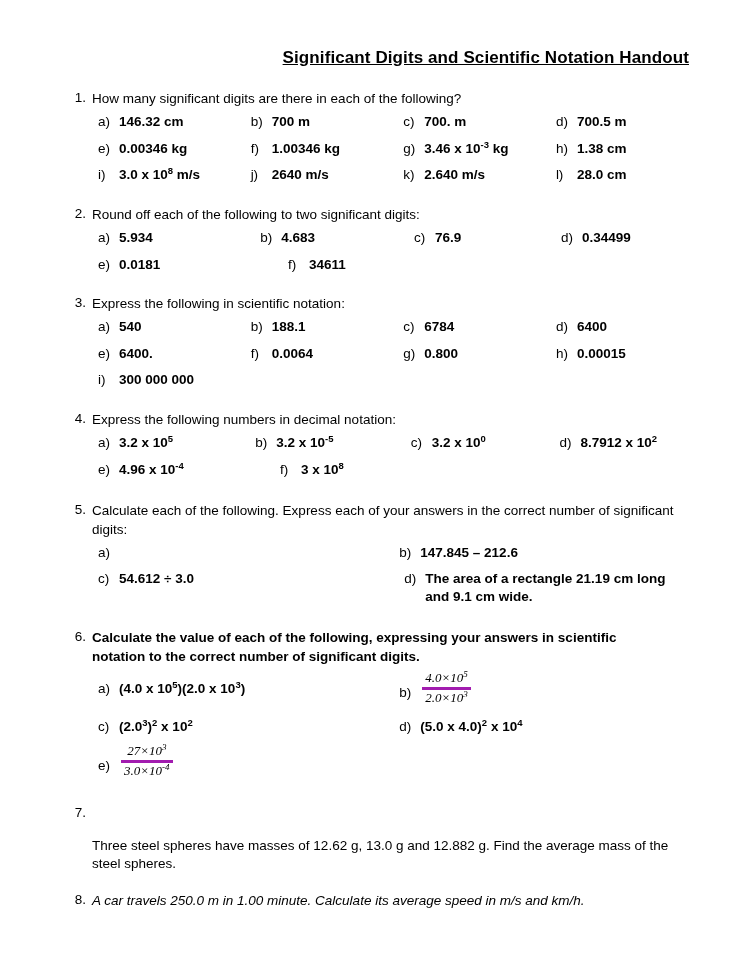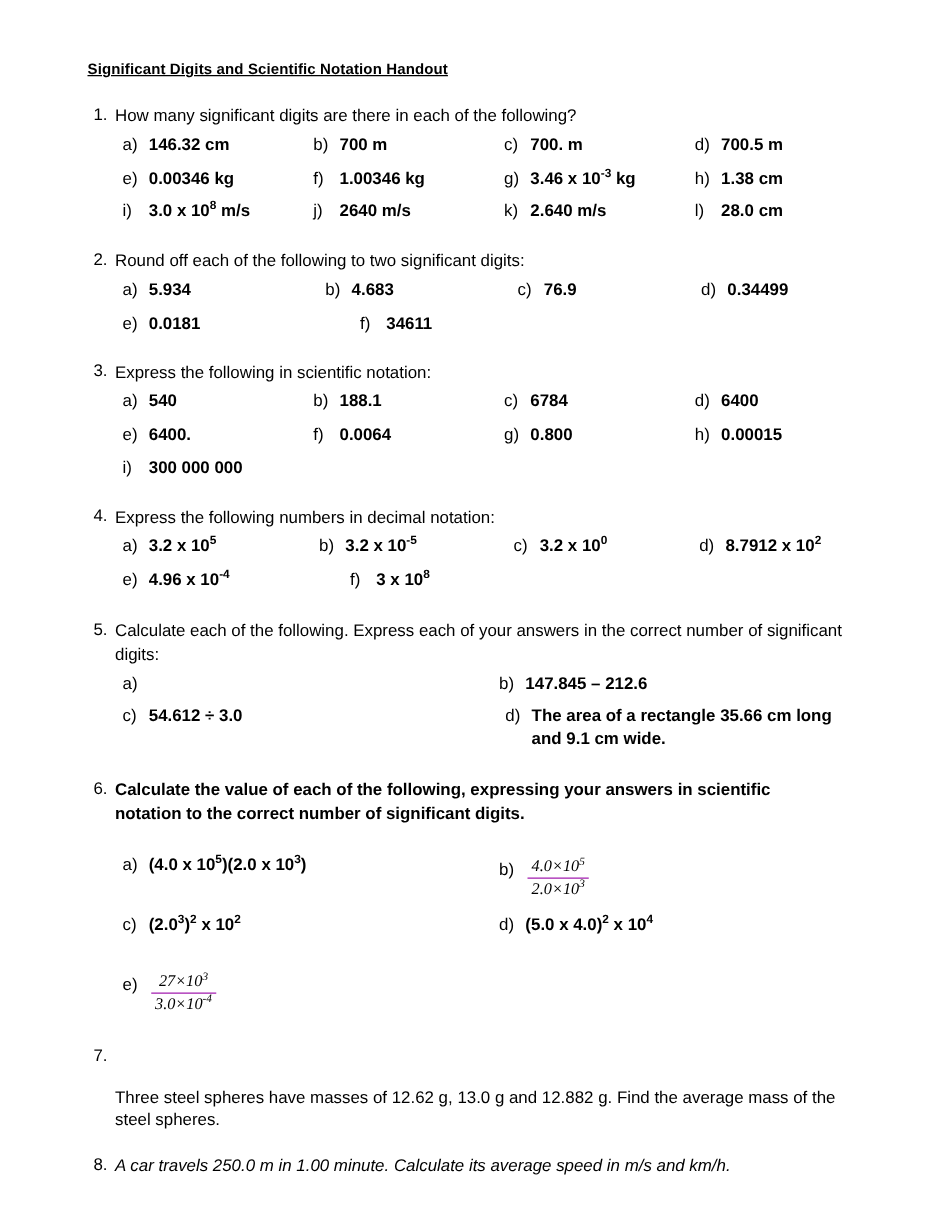--- a/index.html
+++ b/index.html
@@ -15,23 +15,23 @@
     font-size: 13.5px;
     position: relative;
     overflow: hidden;
   }
   .page {
     padding: 40px 60px 0 70px;
     box-sizing: border-box;
     width: 749px;
   }
   .title {
-    text-align: left;
+    text-align: right;
     font-weight: bold;
-    font-size: 12px;
+    font-size: 17px;
     text-decoration: underline;
     margin: 8px 0 22px 0;
     letter-spacing: 0.1px;
   }
   .q {
     margin-bottom: 16px;
   }
   .q-head {
     display: flex;
     align-items: flex-start;
@@ -88,23 +88,22 @@
     text-align: center;
     vertical-align: middle;
     font-family: "Liberation Serif", serif;
     font-style: italic;
     font-size: 13px;
     line-height: 1.15;
     margin: 0 2px;
   }
   .frac .num {
     display: block;
-    border-bottom: 1px solid #a21caf;
+    border-bottom: 3px solid #a21caf;
     padding: 0 3px 1px 3px;
-    margin-top: 21px;
   }
   .frac .den {
     display: block;
     padding: 1px 3px 0 3px;
   }
   .frac sup { font-size: 9px; font-style: italic; }
   .row-tall { margin-bottom: 14px; }
   .q5 .c2 > .item:nth-child(1) { width: 312px; }
   .q6 .c2 > .item:nth-child(1) { width: 312px; }
 </style>
@@ -318,21 +317,21 @@
             <span class="val">147.845 – 212.6</span>
           </div>
       </div>
       <div class="row c2 row-tall">
         <div class="item">
             <span class="lbl">c)</span>
             <span class="val">54.612 ÷ 3.0</span>
           </div>
         <div class="item" style="width:290px;">
             <span class="lbl">d)</span>
-            <span class="val wrap">The area of a rectangle 35.66 cm long and 9.1 cm wide.</span>
+            <span class="val wrap">The area of a rectangle 21.19 cm long and 9.1 cm wide.</span>
           </div>
       </div>
     </div>
   </div>
 
   <div class="q q6" style="margin-top:24px;">
     <div class="q-head">
       <div class="q-num">6.</div>
       <div class="q-text" style="max-width:580px;font-weight:bold;">Calculate the value of each of the following, expressing your answers in scientific notation to the correct number of significant digits.</div>
     </div>

